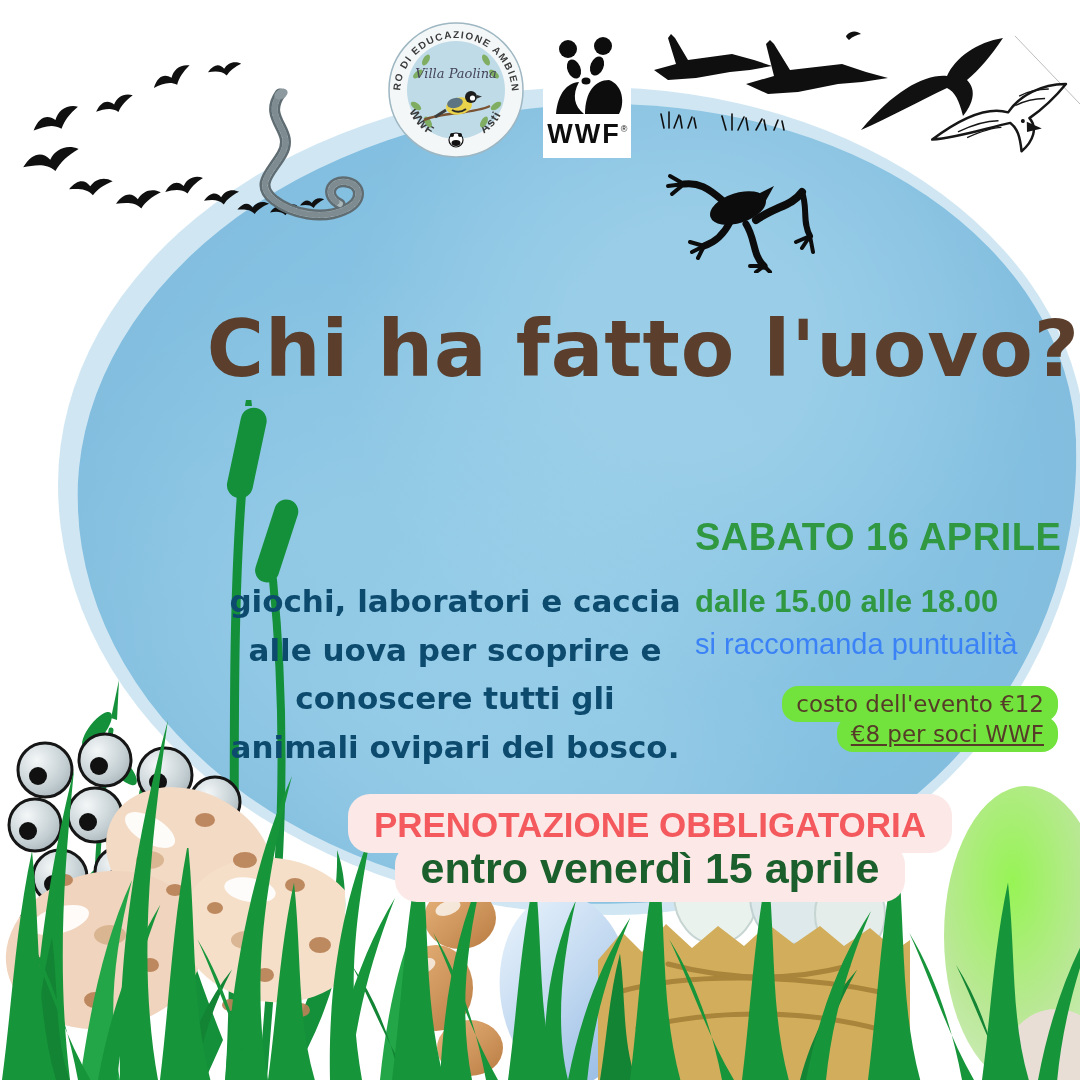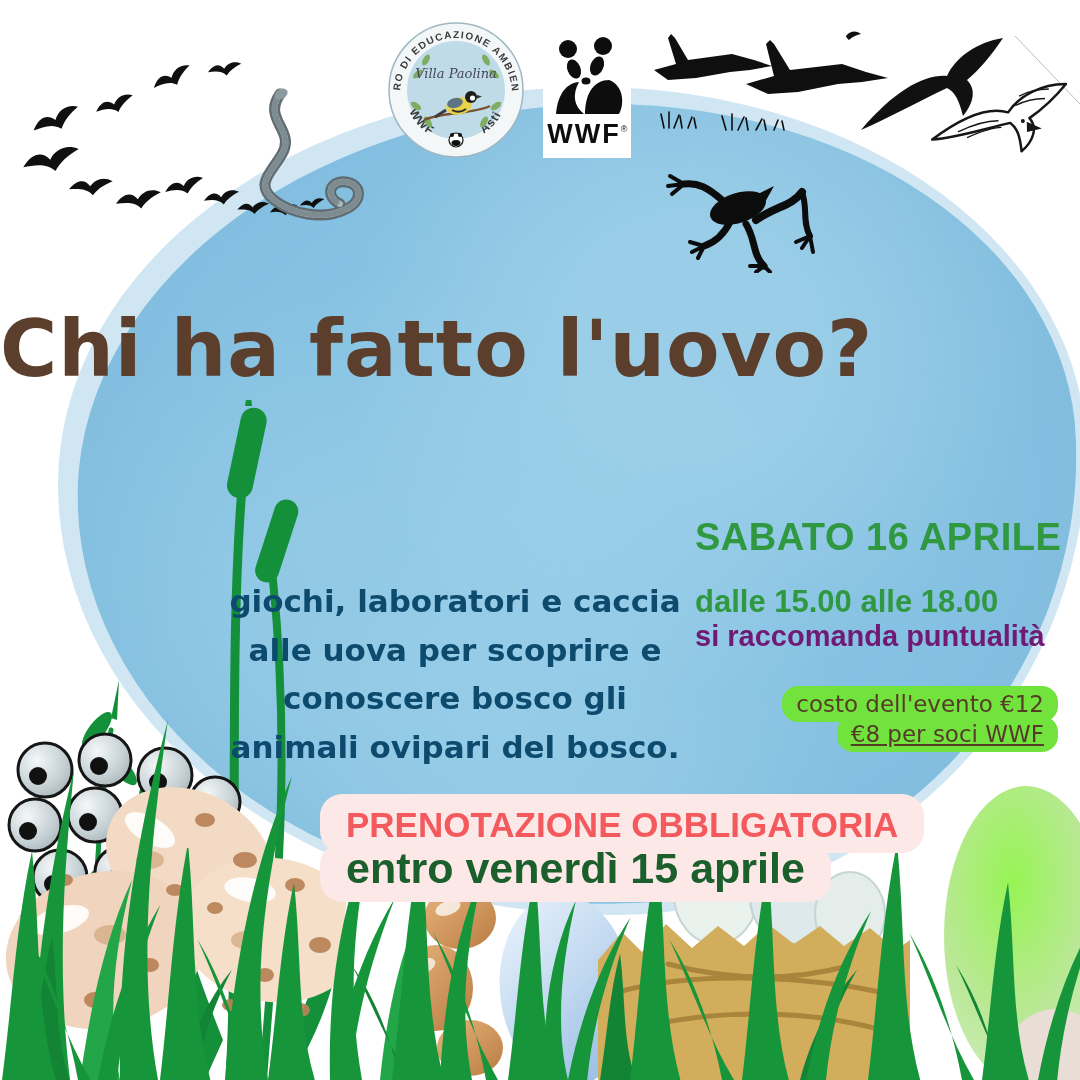--- a/index.html
+++ b/index.html
@@ -13,38 +13,38 @@
         transform:rotate(-2deg);
         background:
           radial-gradient(circle at 62% 30%, rgba(170,220,240,.55) 0 14%, rgba(170,220,240,0) 42%),
           radial-gradient(circle at 28% 62%, rgba(140,205,232,.5) 0 12%, rgba(140,205,232,0) 38%),
           radial-gradient(circle at 48% 80%, rgba(150,210,235,.45) 0 10%, rgba(150,210,235,0) 34%),
           radial-gradient(ellipse at 50% 48%, #65b5de 0%, #5aabd9 52%, #509fcf 82%, #4a97c8 100%);}
   .blob::after{content:"";position:absolute;inset:-14px;border-radius:inherit;z-index:-1;
         background:#a9d3ea;opacity:.55;transform:rotate(2deg) translate(-6px,-4px);}
 
   
-  .title{left:0;top:252px;width:1080px;z-index:3;text-align:left;color:#5b3f2c;
+  .title{left:0;top:252px;width:1080px;z-index:3;text-align:right;color:#5b3f2c;
          font-family:"DejaVu Sans",sans-serif;font-weight:bold;font-size:78px;letter-spacing:1px;}
   .subtitle{left:320px;top:386px;width:740px;z-index:3;text-align:center;color:#f3756b;
          font-family:"DejaVu Sans",sans-serif;font-size:39px;line-height:1.18;}
   .desc{left:185px;top:577px;width:540px;z-index:3;text-align:center;color:#0c4a6e;
          font-family:"DejaVu Sans",sans-serif;font-weight:bold;font-size:31px;line-height:1.57;}
   .desc div{white-space:nowrap;}
   .when{left:695px;top:516px;width:380px;z-index:3;text-align:left;}
   .when .date{color:#2f9840;font-weight:800;font-size:38px;letter-spacing:.5px;white-space:nowrap;}
   .when .time{color:#2f9840;font-weight:600;font-size:31px;margin-top:25px;white-space:nowrap;}
-  .when .note{color:#701a75;font-weight:bold;font-size:29px;margin-top:0;white-space:nowrap;}
+  .when .note{color:#3b82f6;font-weight:normal;font-size:29px;margin-top:8px;white-space:nowrap;}
 
   .cost{left:758px;top:686px;width:300px;z-index:7;text-align:right;}
   .cost span{display:inline-block;background:#72e33c;border-radius:16px;padding:5px 14px;
          color:#563c28;font-family:"DejaVu Sans",sans-serif;font-size:23px;white-space:nowrap;}
   .cost .l2{margin-top:-6px;text-decoration:underline;}
 
-  .booking{left:320px;top:794px;width:640px;z-index:7;line-height:1;}
+  .booking{left:330px;top:794px;width:640px;z-index:7;text-align:center;line-height:1;}
   .booking span{display:inline-block;background:#fce8e6;border-radius:22px;white-space:nowrap;}
   .booking .l1{color:#f4595d;font-weight:800;font-size:35px;padding:13px 26px 11px;}
   .booking .l2{color:#1a5f2c;font-weight:bold;font-size:43px;padding:4px 26px 12px;margin-top:-10px;}
 
   
   .z2{z-index:2;} .z3{z-index:3;} .z4{z-index:4;} .z5{z-index:5;} .z6{z-index:6;}
   svg{display:block;}
 </style>
 </head>
 <body>
@@ -197,21 +197,21 @@
       </g>
     </g>
   </svg>
 
   <h1 class="abs title">Chi ha fatto l'uovo?</h1>
 
 
   <div class="abs desc">
     <div>giochi, laboratori e caccia</div>
     <div>alle uova per scoprire e</div>
-    <div>conoscere bosco gli</div>
+    <div>conoscere tutti gli</div>
     <div>animali ovipari del bosco.</div>
   </div>
 
   <div class="abs when">
     <div class="date">SABATO 16 APRILE</div>
     <div class="time">dalle 15.00 alle 18.00</div>
     <div class="note">si raccomanda puntualità</div>
   </div>
 
   <div class="abs cost">

